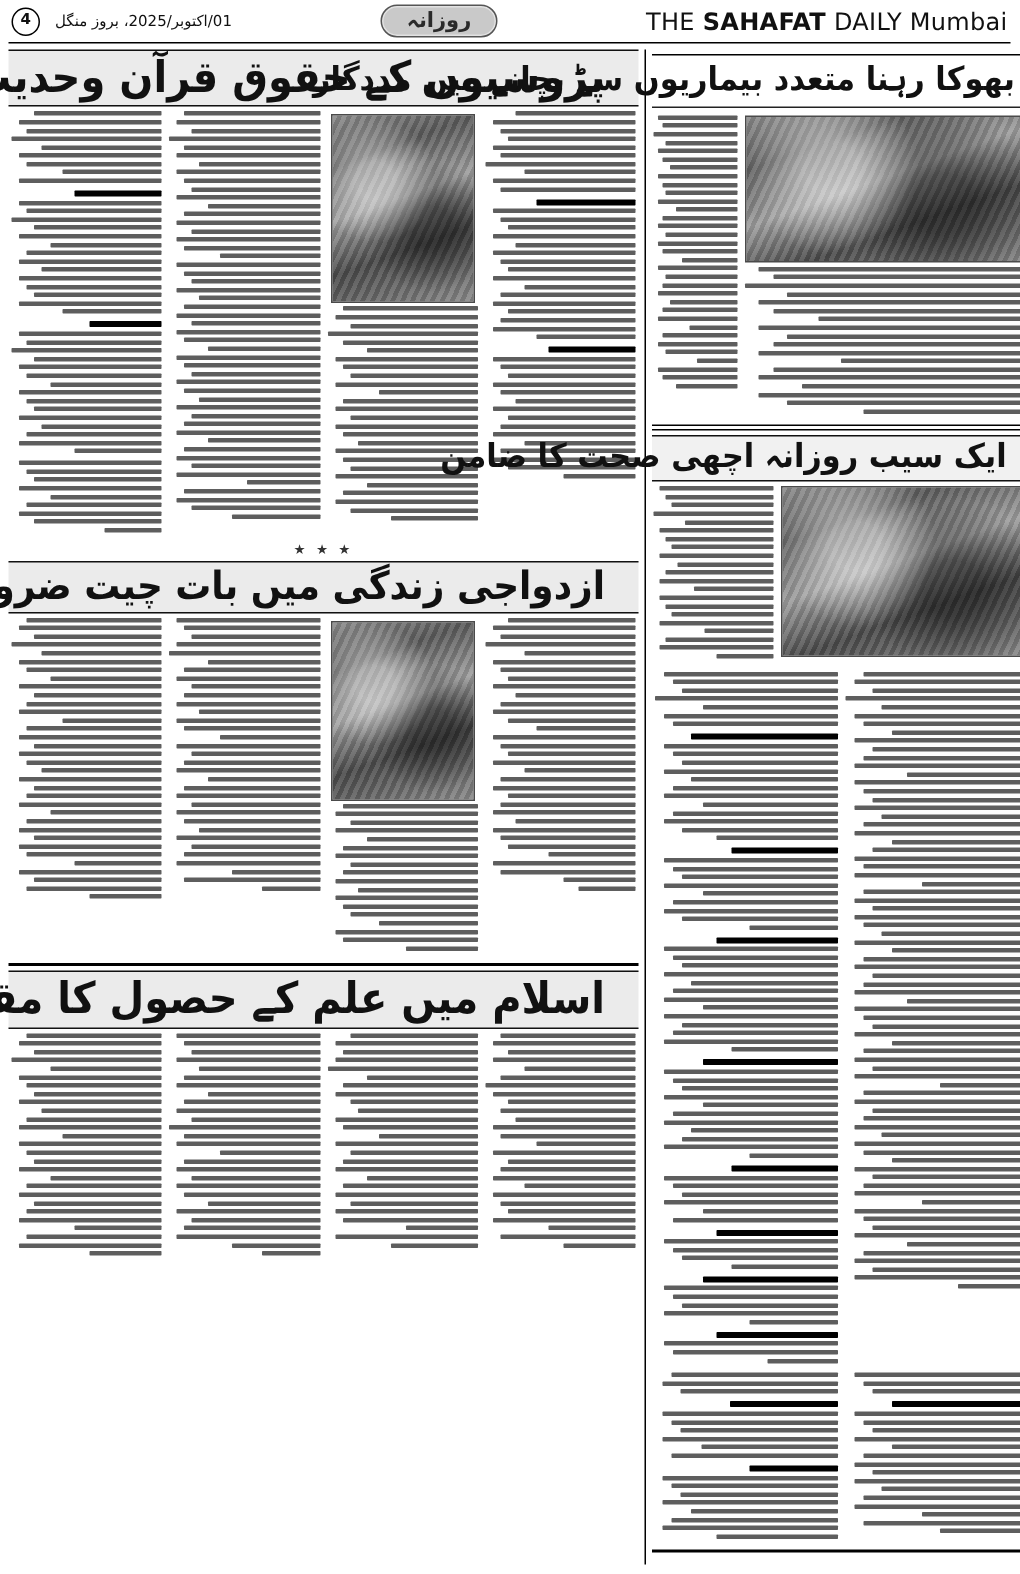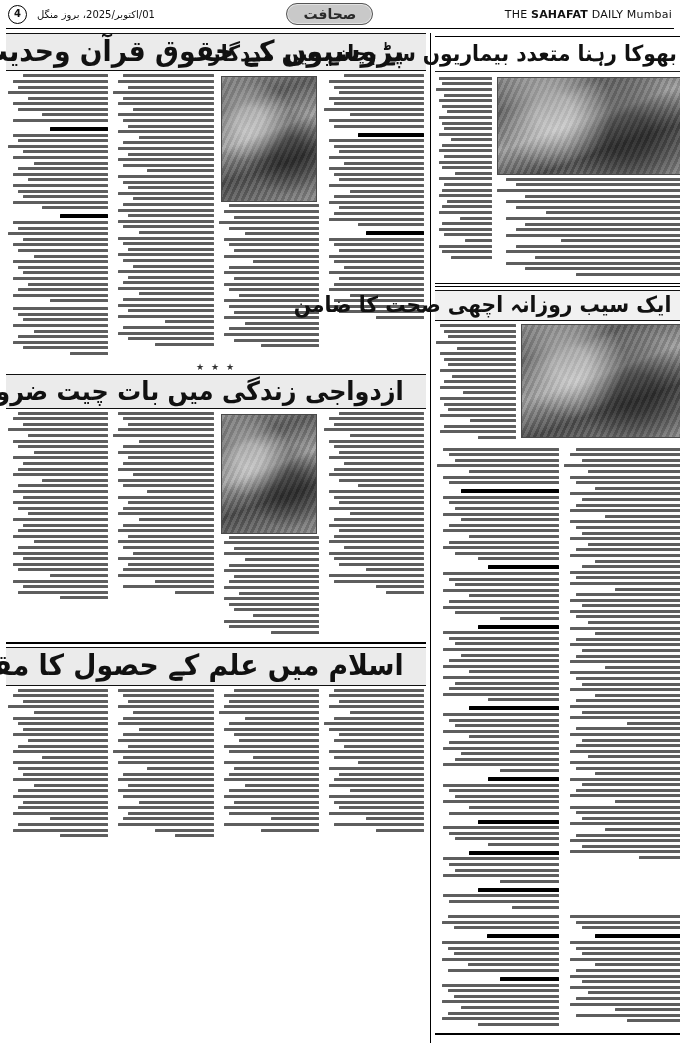--- a/index.html
+++ b/index.html
@@ -26,21 +26,21 @@
   }
   .date-line{font-size:10px;direction:rtl;letter-spacing:-.2px;white-space:nowrap;}
   .mh-logo{
     border:1.4px solid #555;border-radius:11px;
     background:#c9c9c9;color:#2a2a2a;
     padding:1px 16px;font-size:14px;font-weight:bold;
     font-family:"DejaVu Sans","Liberation Sans",sans-serif;
     direction:rtl;line-height:1.3;
     box-shadow:inset 0 0 0 1px #e2e2e2;
   }
-  .mh-right{font-size:11px;letter-spacing:.2px;white-space:nowrap;}
+  .mh-right{font-size:16px;letter-spacing:.2px;white-space:nowrap;}
   .mh-right b{font-weight:bold;}
 
   
   .body-grid{display:flex;flex-direction:row-reverse;height:1014px;padding-top:4px;box-sizing:border-box;}
   .col-right{width:420px;display:flex;flex-direction:column;}
   .col-left{width:252px;display:flex;flex-direction:column;border-left:1px solid #000;padding-left:4px;margin-left:4px;}
 
   
   .article{display:flex;flex-direction:column;}
   .hl-band{
@@ -97,21 +97,21 @@
 </head>
 <body>
 
 <div class="page">
 
   <div class="masthead">
     <div class="mh-left">
       <div class="page-num">4</div>
       <div class="date-line">01/اکتوبر/2025، بروز منگل</div>
     </div>
-    <div class="mh-logo">صحافت</div>
+    <div class="mh-logo">روزانہ</div>
     <div class="mh-right"><span>THE </span><b>SAHAFAT</b><span> DAILY Mumbai</span></div>
   </div>
 
   <div class="body-grid">
 
     <div class="col-right">
 
       <div class="article">
         <div class="hl-band">
           <div class="headline h-xl">پڑوسیوں کے حقوق قرآن وحدیث کی روشنی میں.......</div>

